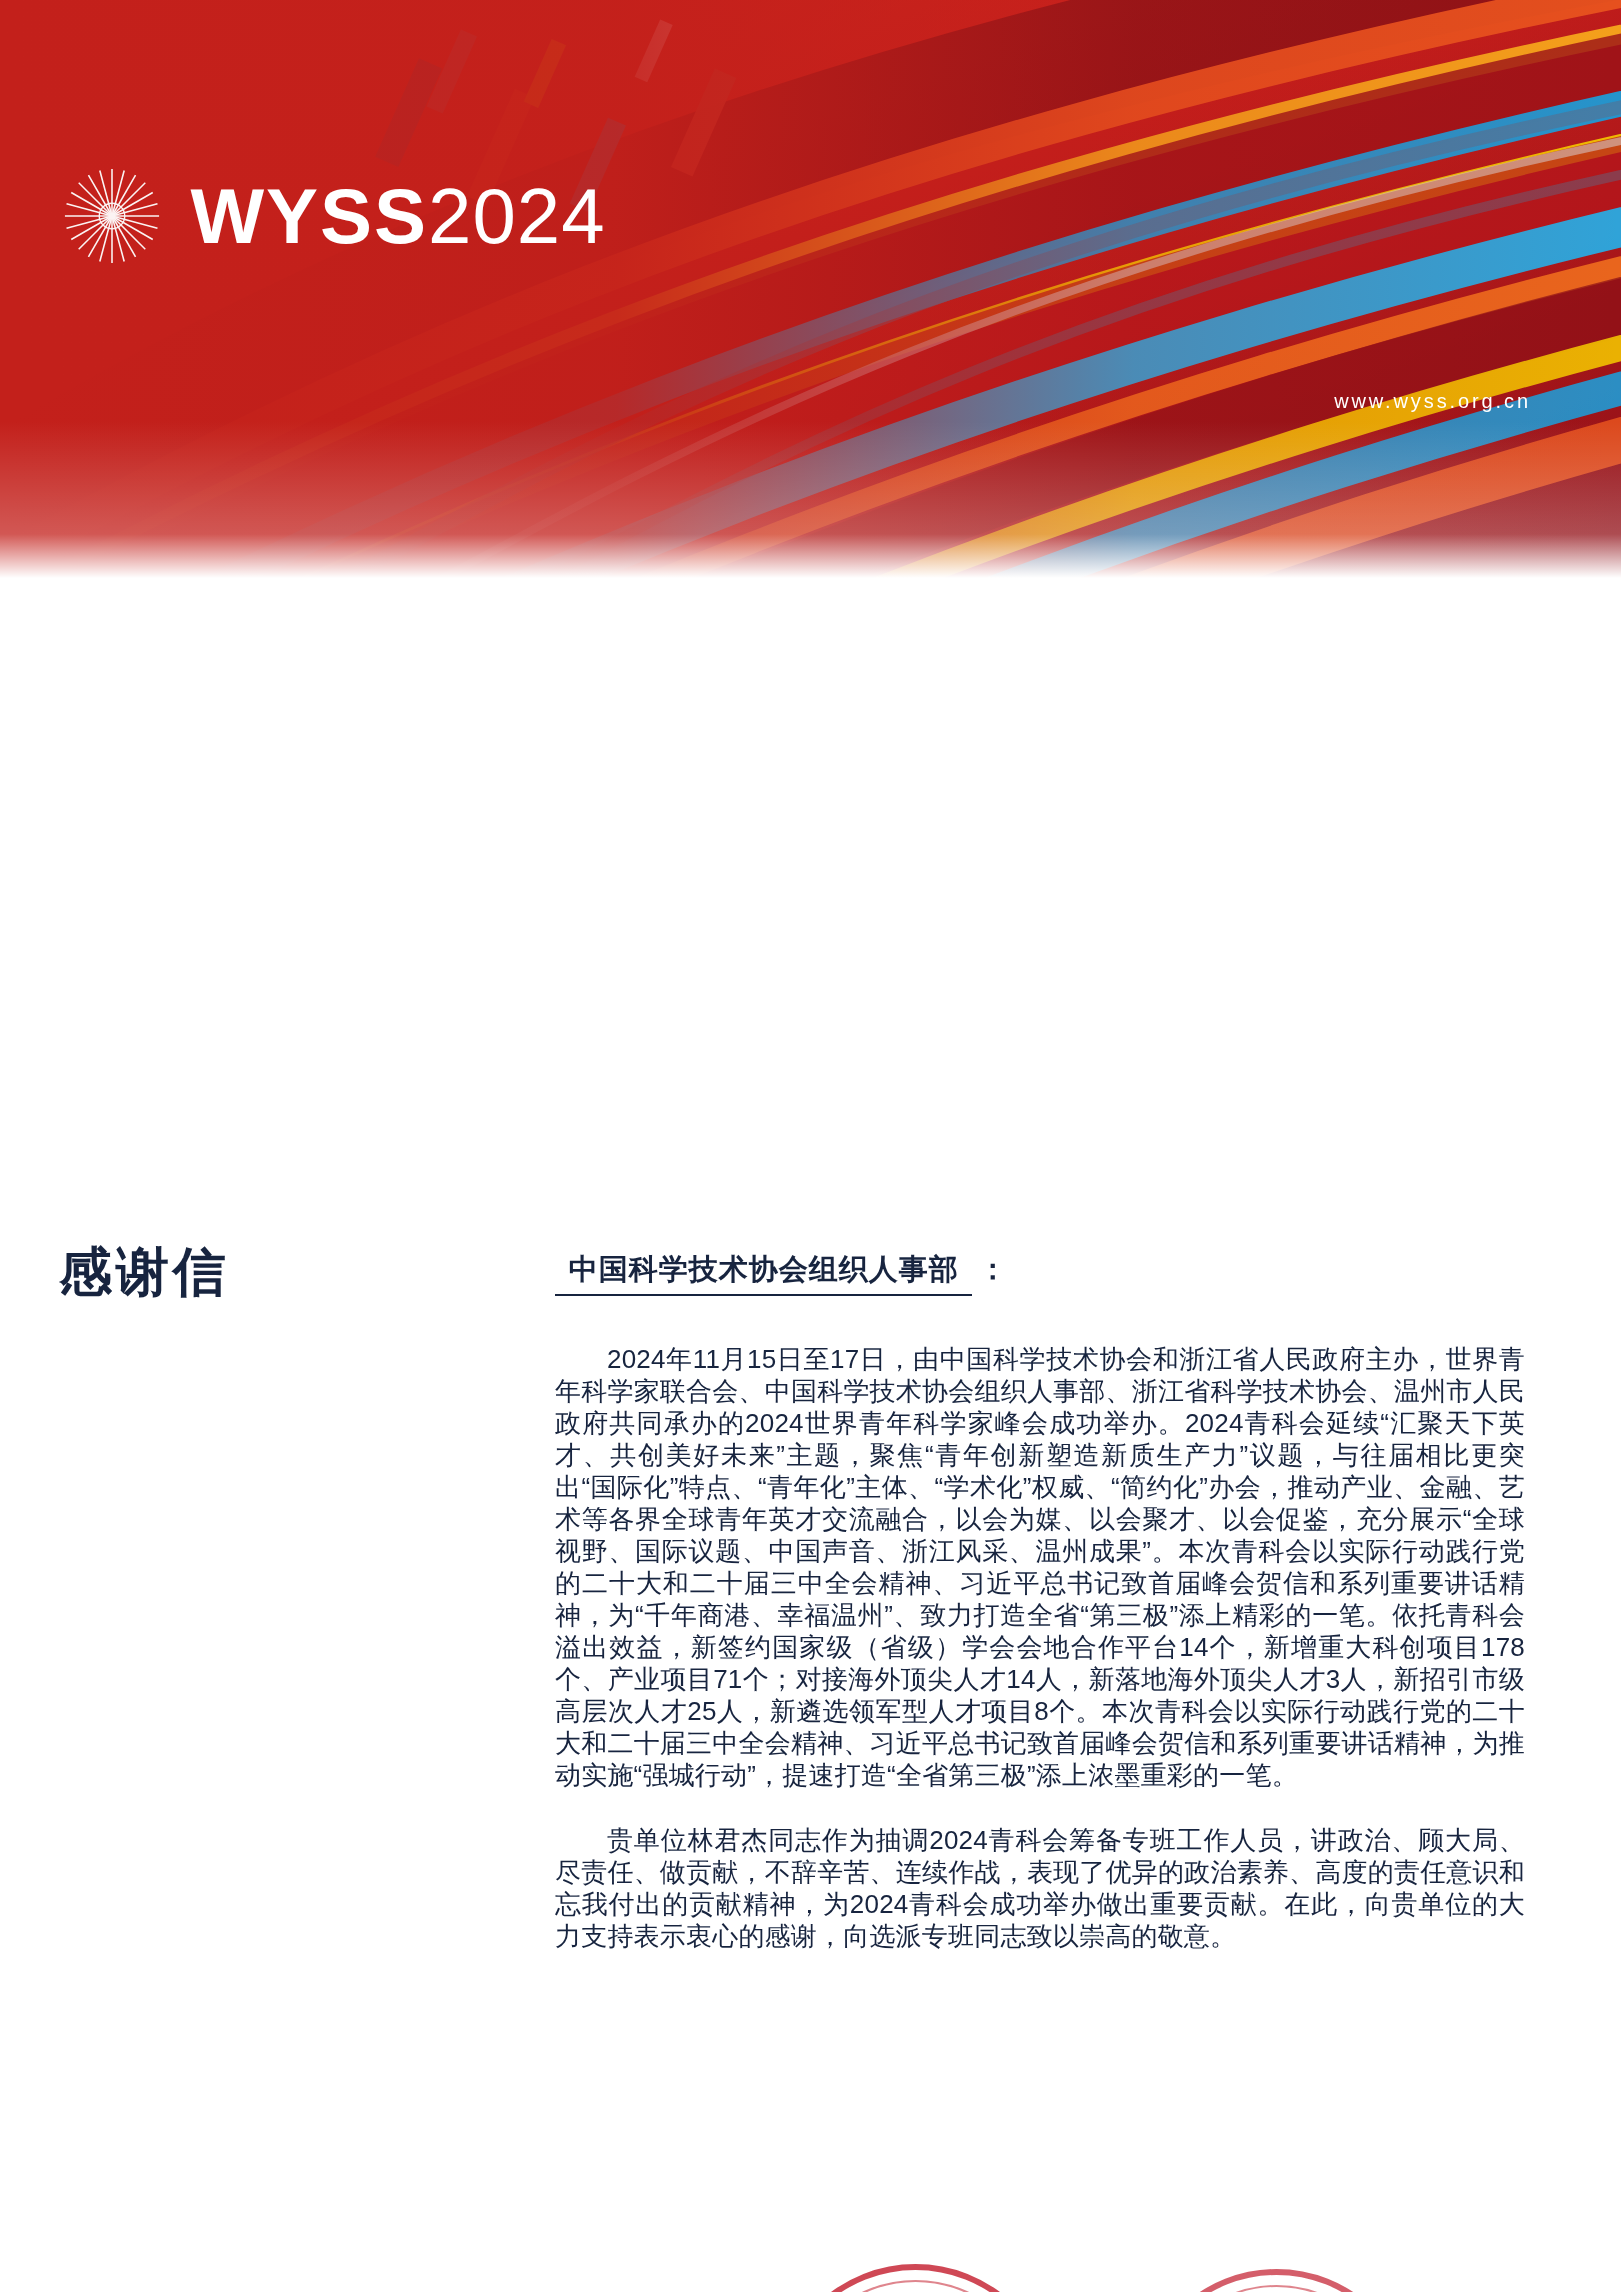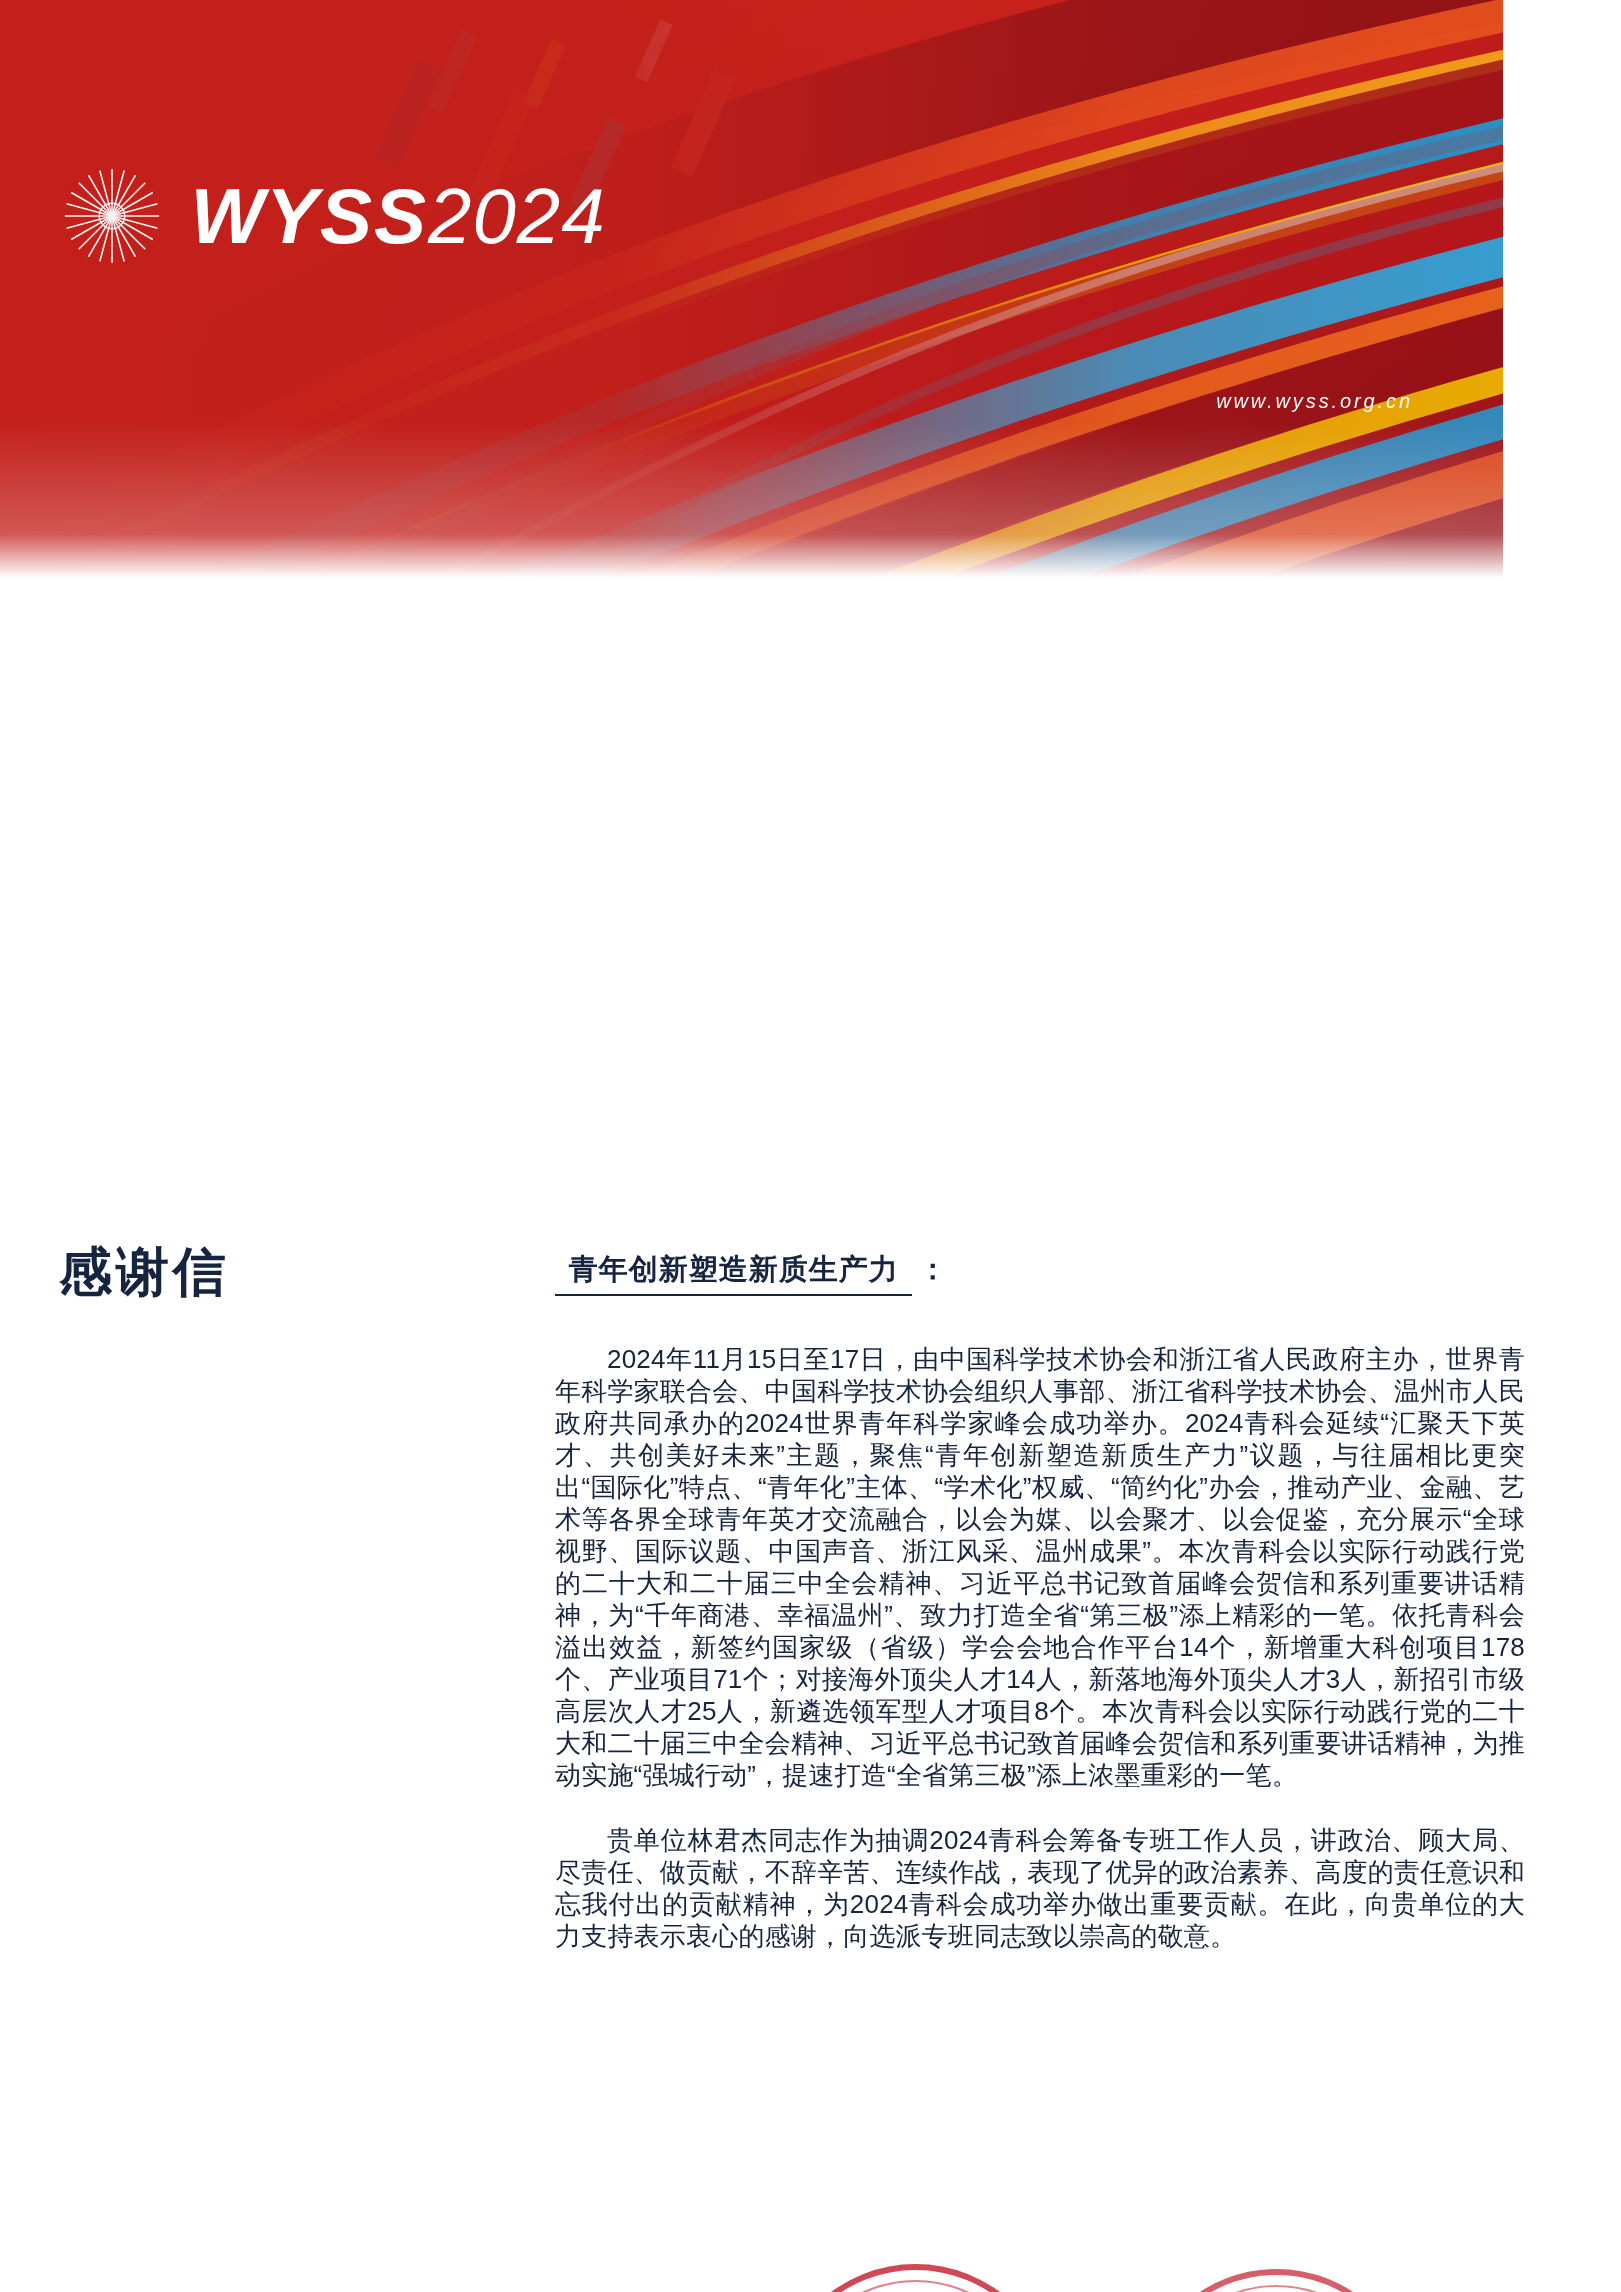--- a/index.html
+++ b/index.html
@@ -12,25 +12,24 @@
     height: 2293px;
     font-family: "Liberation Sans", sans-serif;
     color: #1b2a4a;
     position: relative;
     overflow: hidden;
   }
 
   
   .banner {
     position: relative;
-    width: 1503px;
+    width: 1621px;
     height: 578px;
     overflow: hidden;
     background: radial-gradient(ellipse at 18% 40%, #d62b1f 0%, #c3201b 38%, #a8141a 70%, #8d0f18 100%);
-    font-style: italic;
   }
 
   .logo-block {
     position: absolute;
     left: 61px;
     top: 165px;
     display: flex;
     align-items: center;
     z-index: 10;
   }
@@ -254,21 +253,21 @@
   </div>
 
   <div class="banner-url">www.wyss.org.cn</div>
 </div>
 
 <div class="page">
 
   <div class="doc-title">感谢信</div>
 
   <div class="recipient">
-    <span class="name">青年创新塑造新质生产力</span><span class="colon">：</span>
+    <span class="name">中国科学技术协会组织人事部</span><span class="colon">：</span>
   </div>
 
   <div class="content">
     <p>2024年11月15日至17日，由中国科学技术协会和浙江省人民政府主办，世界青年科学家联合会、中国科学技术协会组织人事部、浙江省科学技术协会、温州市人民政府共同承办的2024世界青年科学家峰会成功举办。2024青科会延续“汇聚天下英才、共创美好未来”主题，聚焦“青年创新塑造新质生产力”议题，与往届相比更突出“国际化”特点、“青年化”主体、“学术化”权威、“简约化”办会，推动产业、金融、艺术等各界全球青年英才交流融合，以会为媒、以会聚才、以会促鉴，充分展示“全球视野、国际议题、中国声音、浙江风采、温州成果”。本次青科会以实际行动践行党的二十大和二十届三中全会精神、习近平总书记致首届峰会贺信和系列重要讲话精神，为“千年商港、幸福温州”、致力打造全省“第三极”添上精彩的一笔。依托青科会溢出效益，新签约国家级（省级）学会会地合作平台14个，新增重大科创项目178个、产业项目71个；对接海外顶尖人才14人，新落地海外顶尖人才3人，新招引市级高层次人才25人，新遴选领军型人才项目8个。本次青科会以实际行动践行党的二十大和二十届三中全会精神、习近平总书记致首届峰会贺信和系列重要讲话精神，为推动实施“强城行动”，提速打造“全省第三极”添上浓墨重彩的一笔。</p>
     <p>贵单位林君杰同志作为抽调2024青科会筹备专班工作人员，讲政治、顾大局、尽责任、做贡献，不辞辛苦、连续作战，表现了优异的政治素养、高度的责任意识和忘我付出的贡献精神，为2024青科会成功举办做出重要贡献。在此，向贵单位的大力支持表示衷心的感谢，向选派专班同志致以崇高的敬意。</p>
 
   </div>
 
   <div class="stamp stamp-main">
     <div class="stamp-inner-ring"></div>

